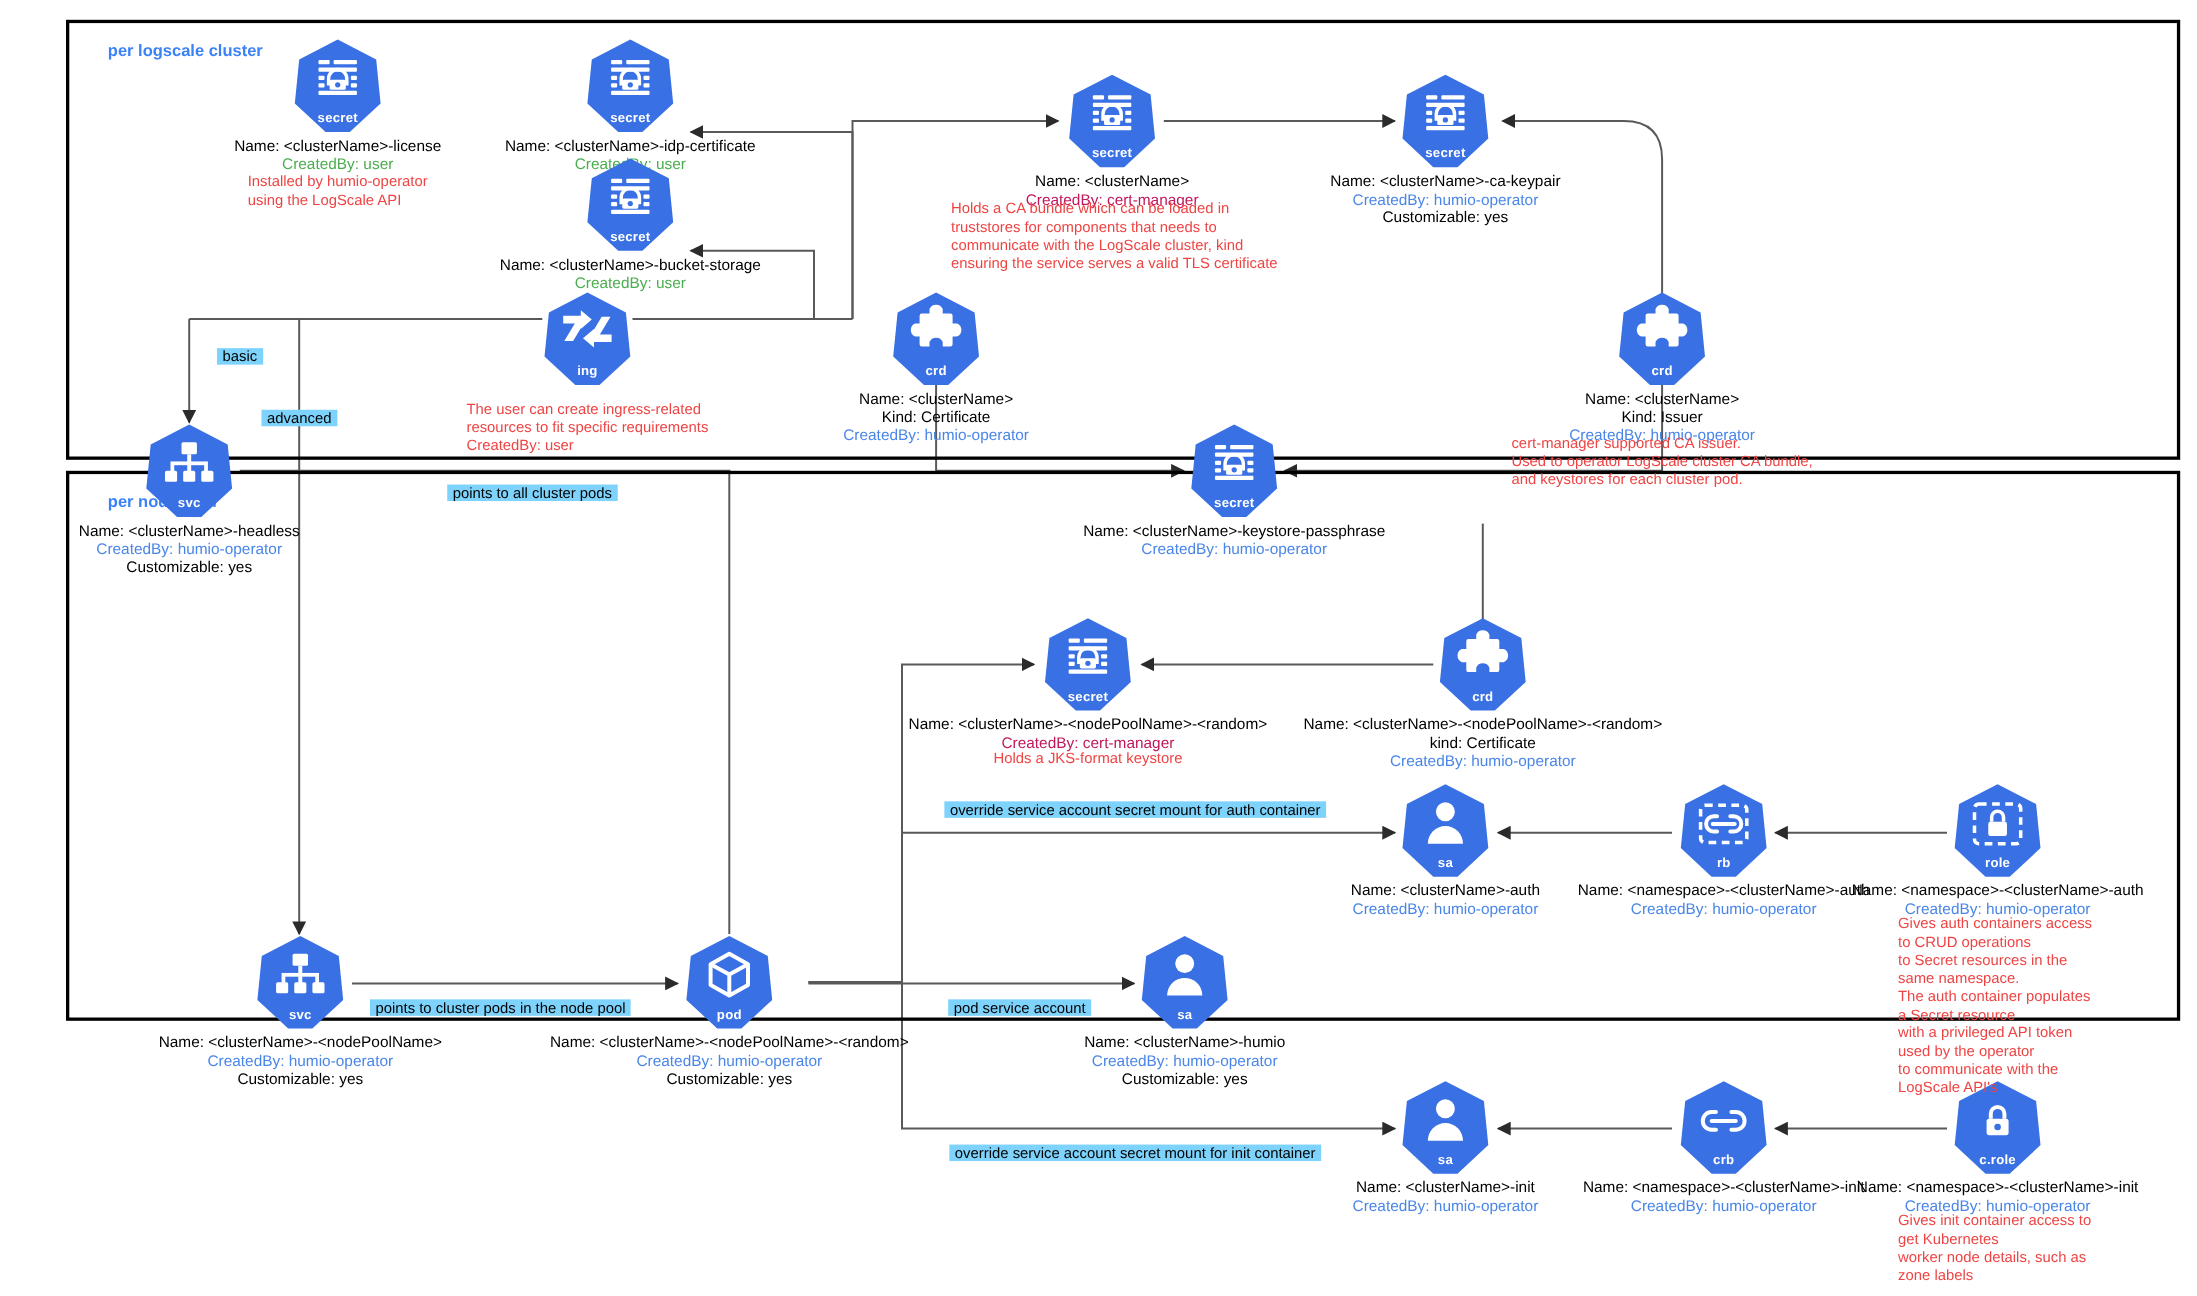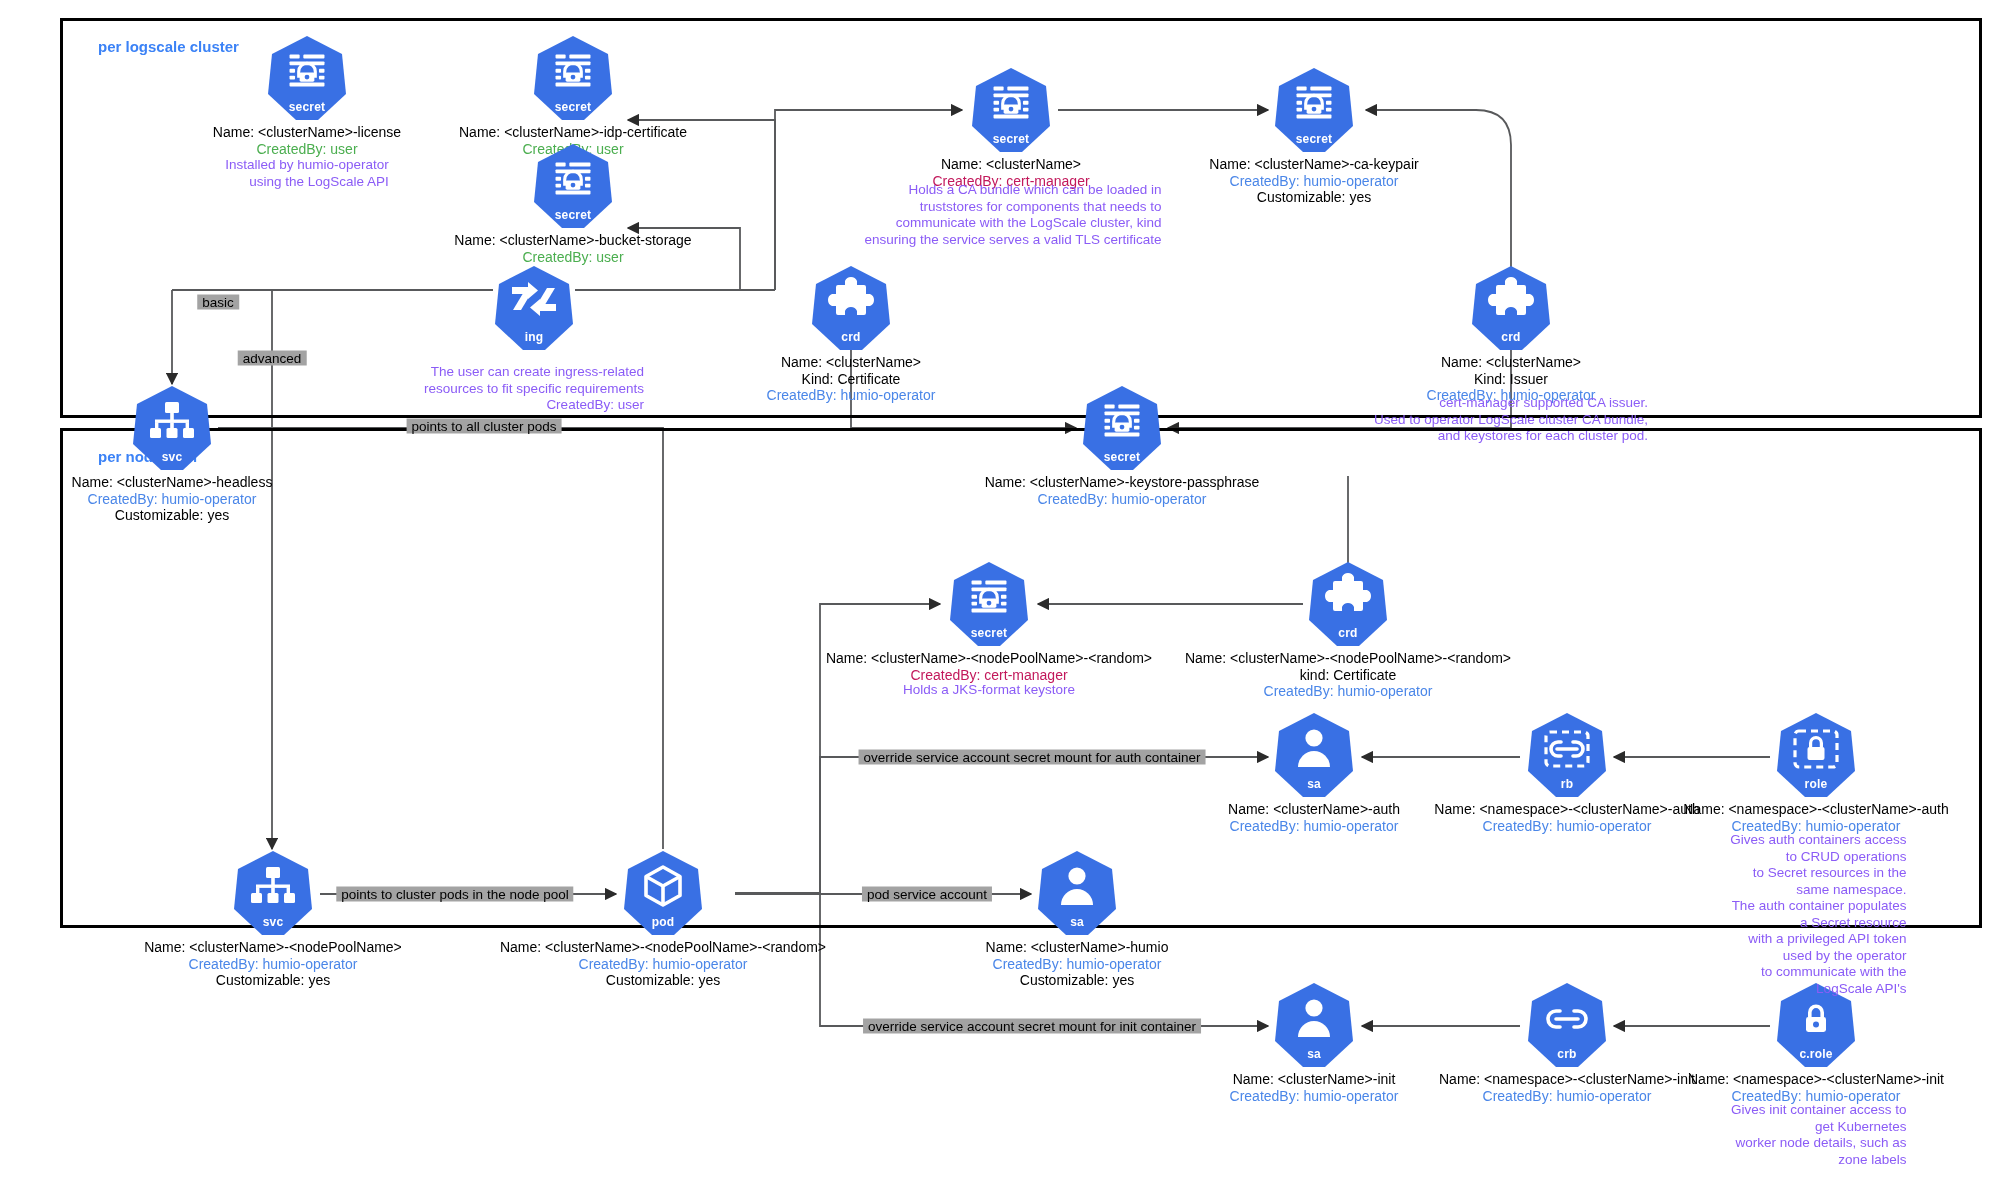--- a/index.html
+++ b/index.html
@@ -54,34 +54,35 @@
     line-height: 16.5px;
     color:#000;
     white-space: nowrap;
   }
   .caption .cb-user { color:#4bae4f; }
   .caption .cb-op   { color:#4a86e8; }
   .caption .cb-cm   { color:#c2185b; }
   .note {
     position:absolute;
     transform: translateX(-50%);
-    text-align:right;
+    text-align:left;
     font-size: 13.5px;
     line-height: 16.5px;
-    color:#8b5cf6;
+    color:#ef4444;
     white-space: pre-line;
   }
   .edge-label {
     position:absolute;
     transform: translate(-50%,-50%);
-    background:#a3a3a3;
+    background:#7dd3fc;
     padding: 0 5px;
     font-size: 13.5px;
     color:#000;
     white-space:nowrap;
+    margin-top:22px;
   }
 </style>
 </head>
 <body>
 
 <div id="canvas">
 
   <svg class="wires" viewBox="0 0 1997 1178">
     <defs>
       <marker id="arrow" viewBox="0 0 10 10" refX="9" refY="5" markerWidth="7" markerHeight="7" orient="auto-start-reverse">
@@ -578,18 +579,18 @@
       <div class="note" style="left: 534px; top: 364px;"><div>The user can create ingress-related</div><div>resources to fit specific requirements</div><div class="cb-user">CreatedBy: user</div></div>
       <div class="note" style="left: 1511px; top: 395px;"><div>cert-manager supported CA issuer.</div><div>Used to operator LogScale cluster CA bundle,</div><div>and keystores for each cluster pod.</div></div>
       <div class="note" style="left: 989px; top: 682px;"><div>Holds a JKS-format keystore</div></div>
       <div class="note" style="left: 1816px; top: 832px;"><div>Gives auth containers access to CRUD operations</div><div>to Secret resources in the same namespace.</div><div>The auth container populates a Secret resource</div><div>with a privileged API token used by the operator</div><div>to communicate with the LogScale API's</div></div>
       <div class="note" style="left: 1816px; top: 1102px;"><div>Gives init container access to get Kubernetes</div><div>worker node details, such as zone labels</div></div>
     </div>
   <div id="edge-labels-layer">
       <div class="edge-label" style="left: 218px; top: 302px;">basic</div>
       <div class="edge-label" style="left: 272px; top: 358px;">advanced</div>
       <div class="edge-label" style="left: 484px; top: 426px;">points to all cluster pods</div>
-      <div class="edge-label" style="left: 1032px; top: 757px; text-align: right;">override service account secret mount for auth container</div>
+      <div class="edge-label" style="left: 1032px; top: 714px; text-align: right;">override service account secret mount for auth container</div>
       <div class="edge-label" style="left: 455px; top: 894px;">points to cluster pods in the node pool</div>
       <div class="edge-label" style="left: 927px; top: 894px;">pod service account</div>
       <div class="edge-label" style="left: 1032px; top: 1026px;">override service account secret mount for init container</div>
     </div>
 </div>
 
 </body></html>

